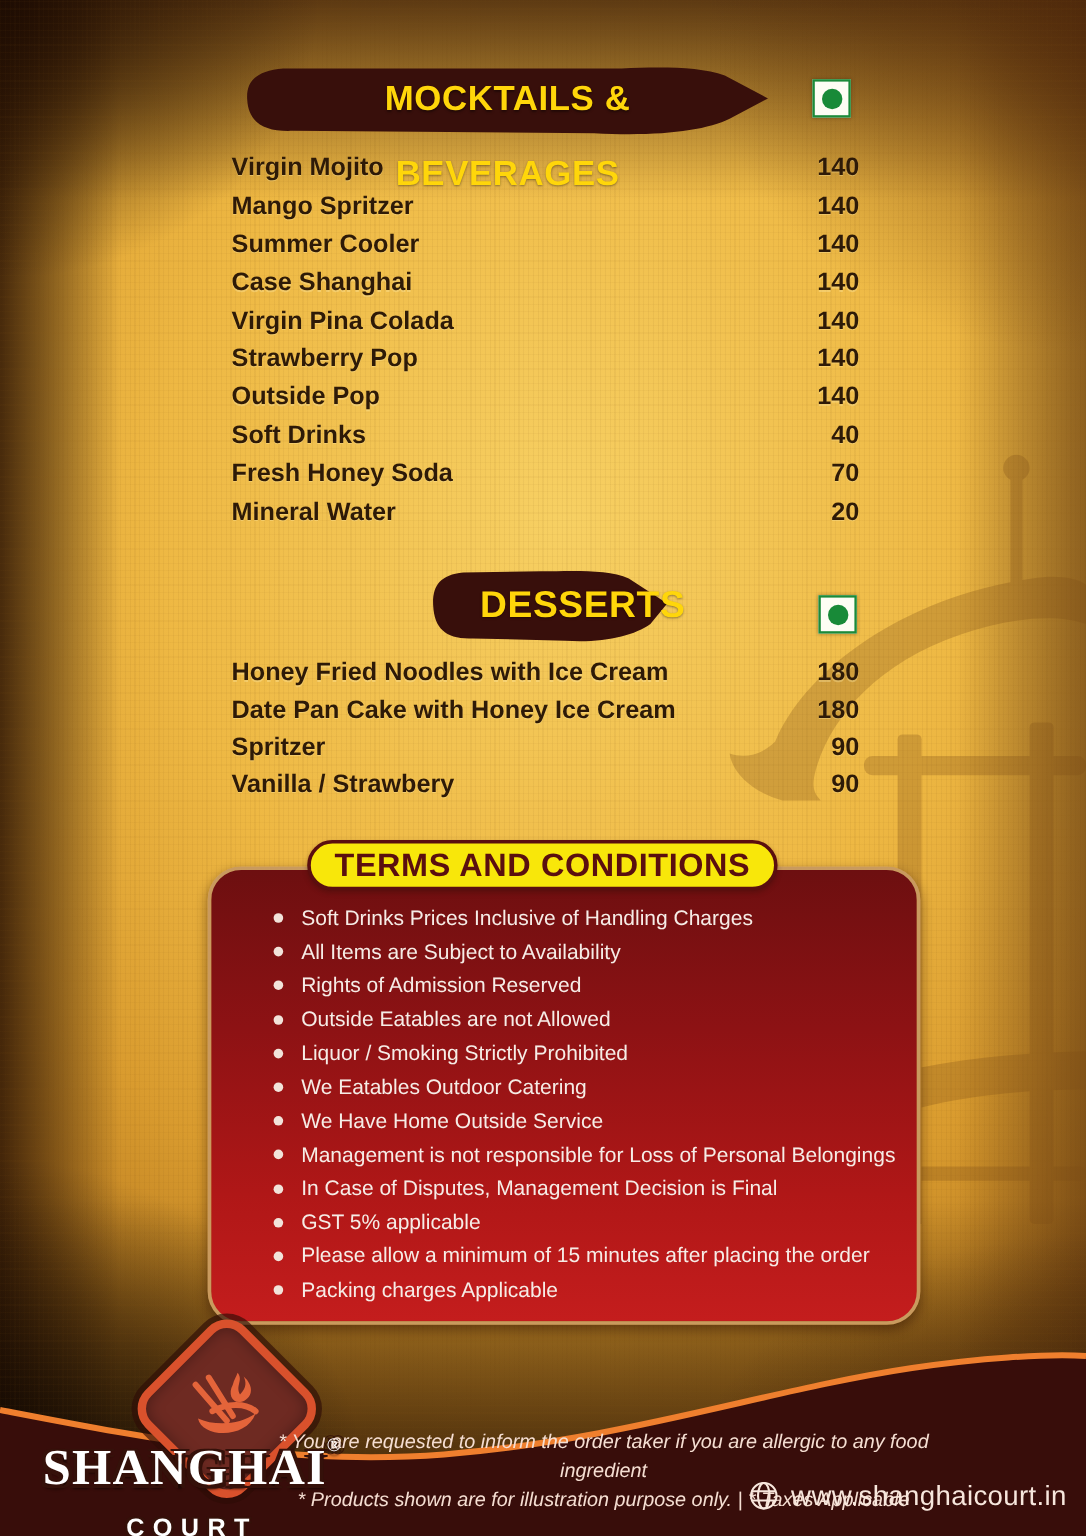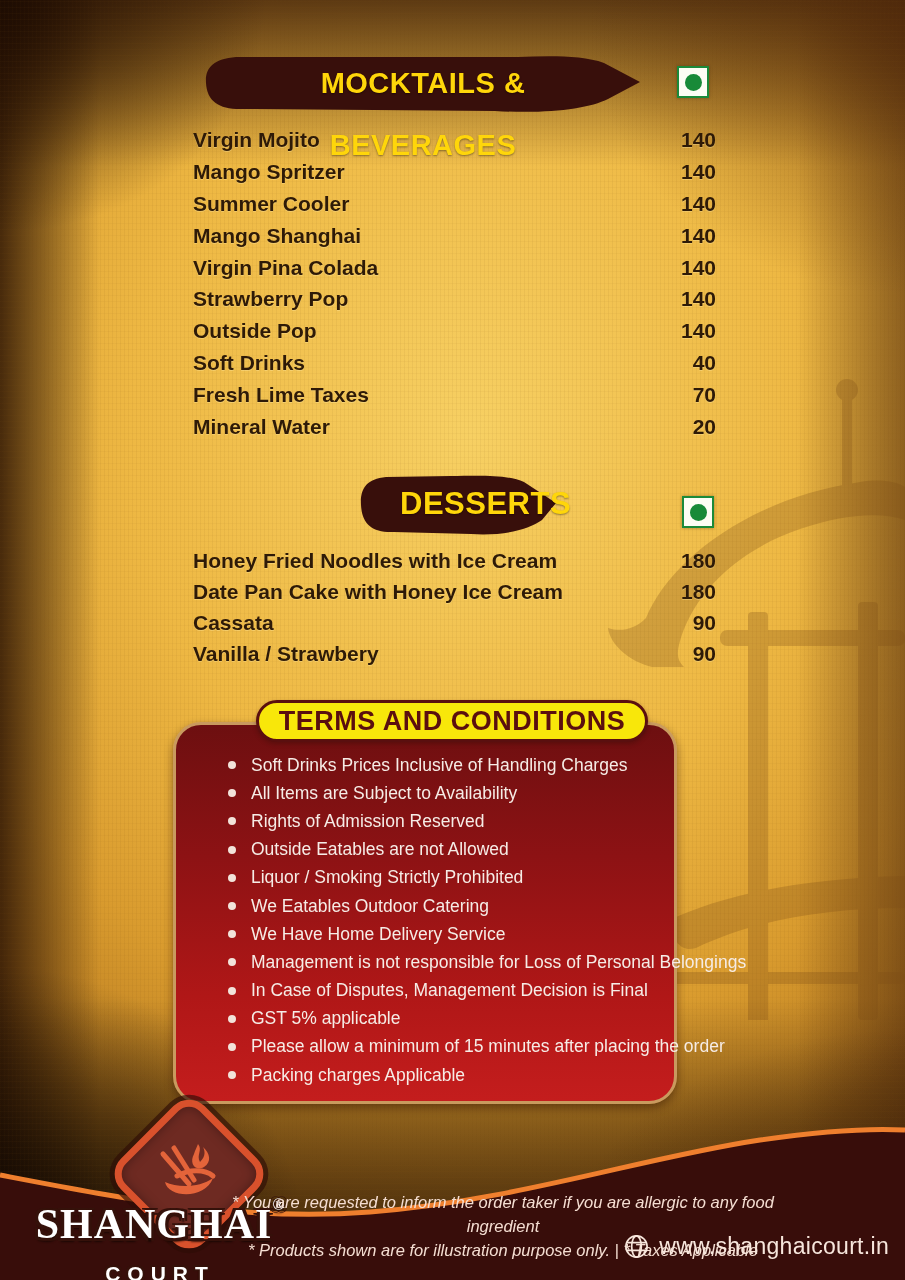--- a/index.html
+++ b/index.html
@@ -51,21 +51,21 @@
   
   .terms-pill{
     position:absolute;left:256px;top:700px;width:392px;height:42px;
     background:#f8e70a;border:3px solid #5a0f0f;border-radius:21px;
     box-sizing:border-box;display:flex;align-items:center;justify-content:center;
     z-index:4;box-shadow:0 2px 4px rgba(50,15,5,0.35);
   }
   .terms-pill span{font-size:27px;font-weight:bold;color:#5a0f0f;letter-spacing:0.5px;}
   
   .terms-panel{
-    position:absolute;left:173px;top:722px;width:504px;height:382px;
+    position:absolute;left:173px;top:722px;width:594px;height:382px;
     box-sizing:border-box;border:3px solid #c99a5e;border-radius:28px;
     background:linear-gradient(180deg,#6d0f10 0%,#8d1214 35%,#b01717 72%,#c41d1d 100%);
     z-index:3;box-shadow:0 4px 10px rgba(40,10,2,0.45);
   }
   .terms-items{list-style:none;margin:0;padding:26px 20px 0 52px;}
   .terms-items li{
     display:flex;align-items:center;height:28.2px;
     color:#f6ece6;font-size:17.5px;white-space:nowrap;
   }
   .terms-items li .dot{
@@ -148,41 +148,41 @@
       </div>
     <div class="menu-row">
         <span class="item-name">Mango Spritzer</span>
         <span class="item-price">140</span>
       </div>
     <div class="menu-row">
         <span class="item-name">Summer Cooler</span>
         <span class="item-price">140</span>
       </div>
     <div class="menu-row">
-        <span class="item-name">Mango Shanghai</span>
+        <span class="item-name">Case Shanghai</span>
         <span class="item-price">140</span>
       </div>
     <div class="menu-row">
         <span class="item-name">Virgin Pina Colada</span>
         <span class="item-price">140</span>
       </div>
     <div class="menu-row">
         <span class="item-name">Strawberry Pop</span>
         <span class="item-price">140</span>
       </div>
     <div class="menu-row">
         <span class="item-name">Outside Pop</span>
         <span class="item-price">140</span>
       </div>
     <div class="menu-row">
         <span class="item-name">Soft Drinks</span>
         <span class="item-price">40</span>
       </div>
     <div class="menu-row">
-        <span class="item-name">Fresh Lime Taxes</span>
+        <span class="item-name">Fresh Honey Soda</span>
         <span class="item-price">70</span>
       </div>
     <div class="menu-row">
         <span class="item-name">Mineral Water</span>
         <span class="item-price">20</span>
       </div>
   </div>
 
   <div class="band band-desserts">
     <svg viewBox="0 0 200 64" preserveAspectRatio="none">
@@ -197,21 +197,21 @@
   <div class="menu-list menu-list-2" style="top:545px;">
     <div class="menu-row">
         <span class="item-name">Honey Fried Noodles with Ice Cream</span>
         <span class="item-price">180</span>
       </div>
     <div class="menu-row">
         <span class="item-name">Date Pan Cake with Honey Ice Cream</span>
         <span class="item-price">180</span>
       </div>
     <div class="menu-row">
-        <span class="item-name">Cassata</span>
+        <span class="item-name">Spritzer</span>
         <span class="item-price">90</span>
       </div>
     <div class="menu-row">
         <span class="item-name">Vanilla / Strawbery</span>
         <span class="item-price">90</span>
       </div>
   </div>
 
   <div class="terms-pill">
     <span>TERMS AND CONDITIONS</span>
@@ -237,21 +237,21 @@
       <li>
           <span class="dot"></span>
           <span>Liquor / Smoking Strictly Prohibited</span>
         </li>
       <li>
           <span class="dot"></span>
           <span>We Eatables Outdoor Catering</span>
         </li>
       <li>
           <span class="dot"></span>
-          <span>We Have Home Delivery Service</span>
+          <span>We Have Home Outside Service</span>
         </li>
       <li>
           <span class="dot"></span>
           <span>Management is not responsible for Loss of Personal Belongings</span>
         </li>
       <li>
           <span class="dot"></span>
           <span>In Case of Disputes, Management Decision is Final</span>
         </li>
       <li>

